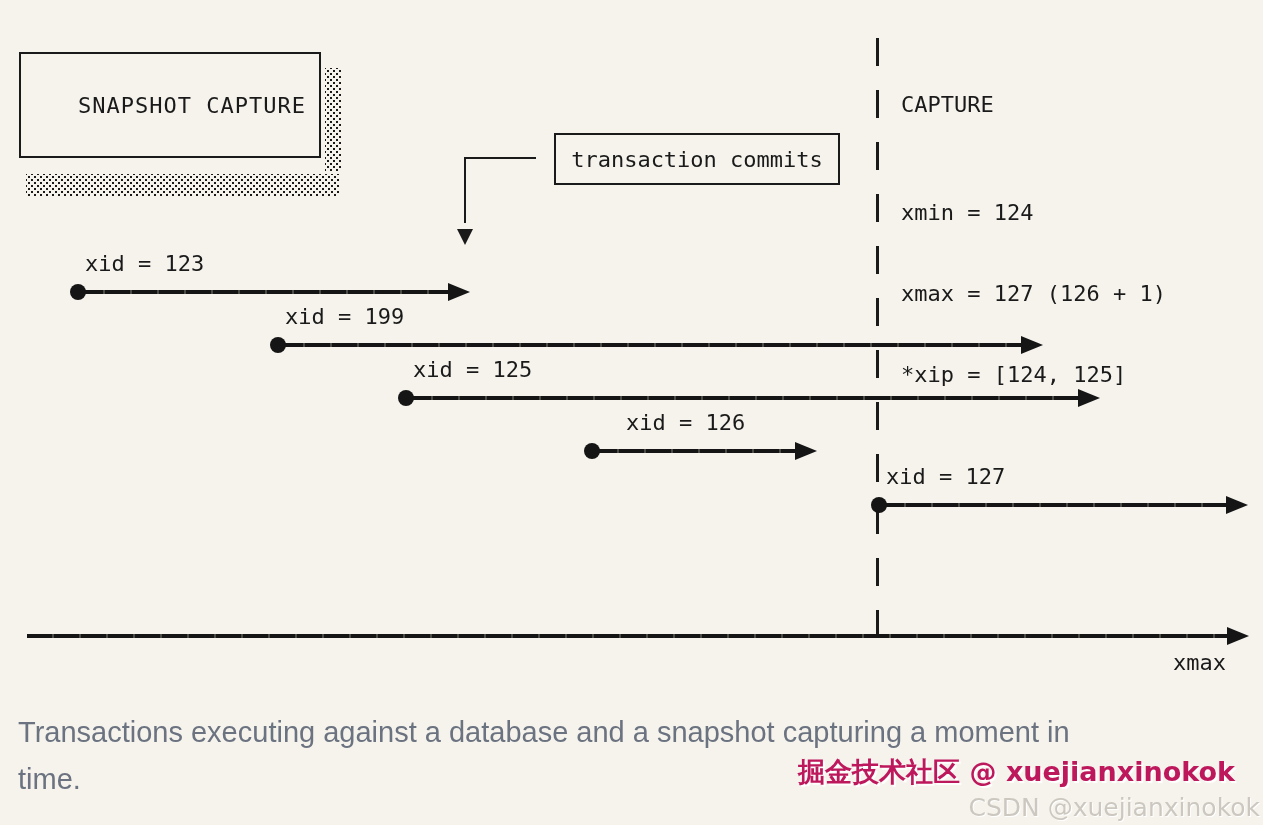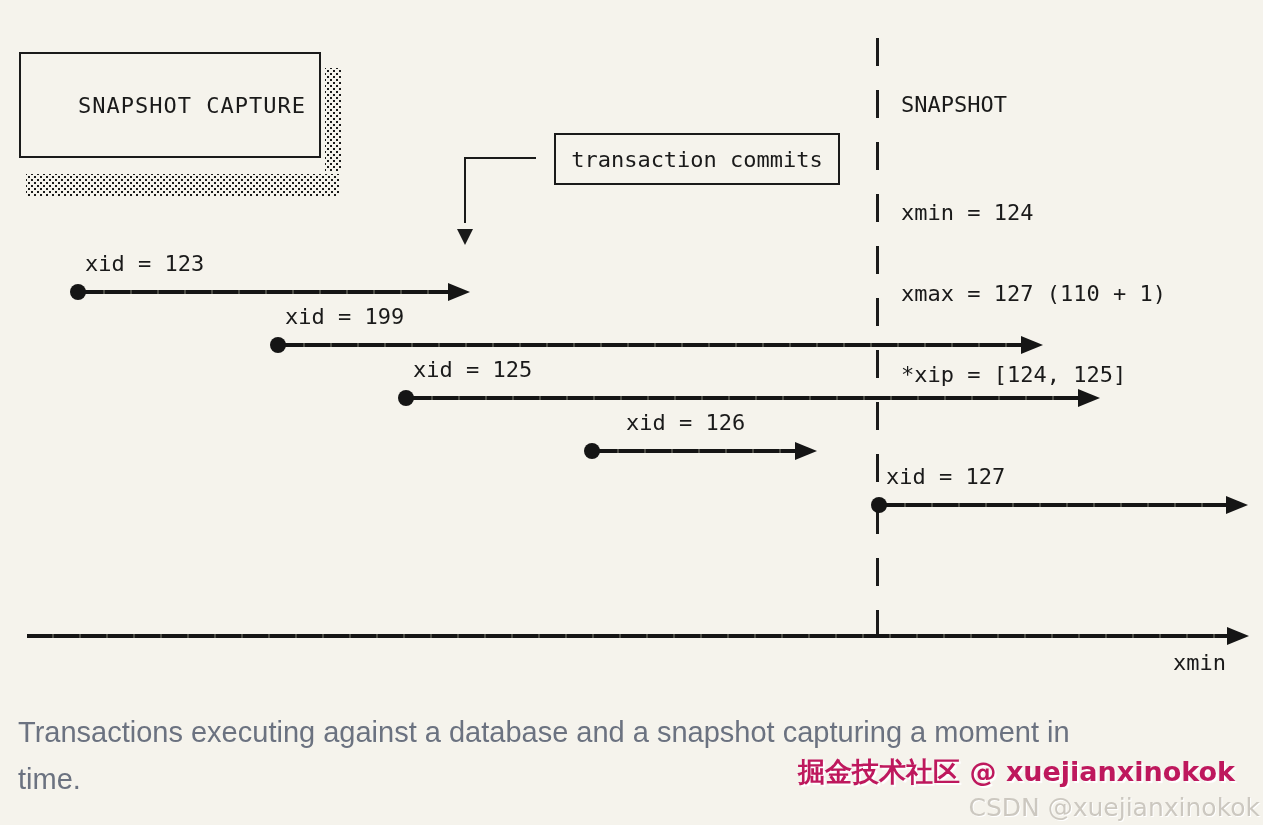--- a/index.html
+++ b/index.html
@@ -133,24 +133,24 @@
 
   <div class="dashed-line"></div>
 
   <div class="callout-h"></div>
   <div class="callout-v"></div>
   <div class="callout-arrow"></div>
   <div class="callout-box">
     <span>transaction commits</span>
   </div>
 
-  <div class="snap-title">SNAPSHOT</div>
+  <div class="snap-title">CAPTURE</div>
   <div class="snap-lines">
     <div>xmin = 124</div>
-    <div>xmax = 127 (110 + 1)</div>
+    <div>xmax = 127 (126 + 1)</div>
     <div>*xip = [124, 125]</div>
   </div>
 
   <div id="tx-layer">
       <div class="tx-label" style="left: 85px; top: 251px;">xid = 123</div>
       <div class="tx-dot" style="left: 70px; top: 284px;"></div>
       <div class="tx-line" style="left: 78px; top: 290px; width: 374px;"></div>
       <div class="tx-arrow" style="left: 448px; top: 283px;"></div>
       <div class="tx-label" style="left: 285px; top: 304px;">xid = 199</div>
       <div class="tx-dot" style="left: 270px; top: 337px;"></div>
@@ -165,21 +165,21 @@
       <div class="tx-line" style="left: 592px; top: 449px; width: 207px;"></div>
       <div class="tx-arrow" style="left: 795px; top: 442px;"></div>
       <div class="tx-label" style="left: 886px; top: 464px;">xid = 127</div>
       <div class="tx-dot" style="left: 871px; top: 497px;"></div>
       <div class="tx-line" style="left: 879px; top: 503px; width: 351px;"></div>
       <div class="tx-arrow" style="left: 1226px; top: 496px;"></div>
     </div>
 
   <div class="time-line"></div>
   <div class="time-arrow"></div>
-  <div class="time-label">xmin</div>
+  <div class="time-label">xmax</div>
 
   <div class="caption">
     <div>Transactions executing against a database and a snapshot capturing a moment in</div>
     <div>time.</div>
   </div>
 
   <div class="wm1">掘金技术社区 @ xuejianxinokok</div>
   <div class="wm2">CSDN @xuejianxinokok</div>
 
 </div>

